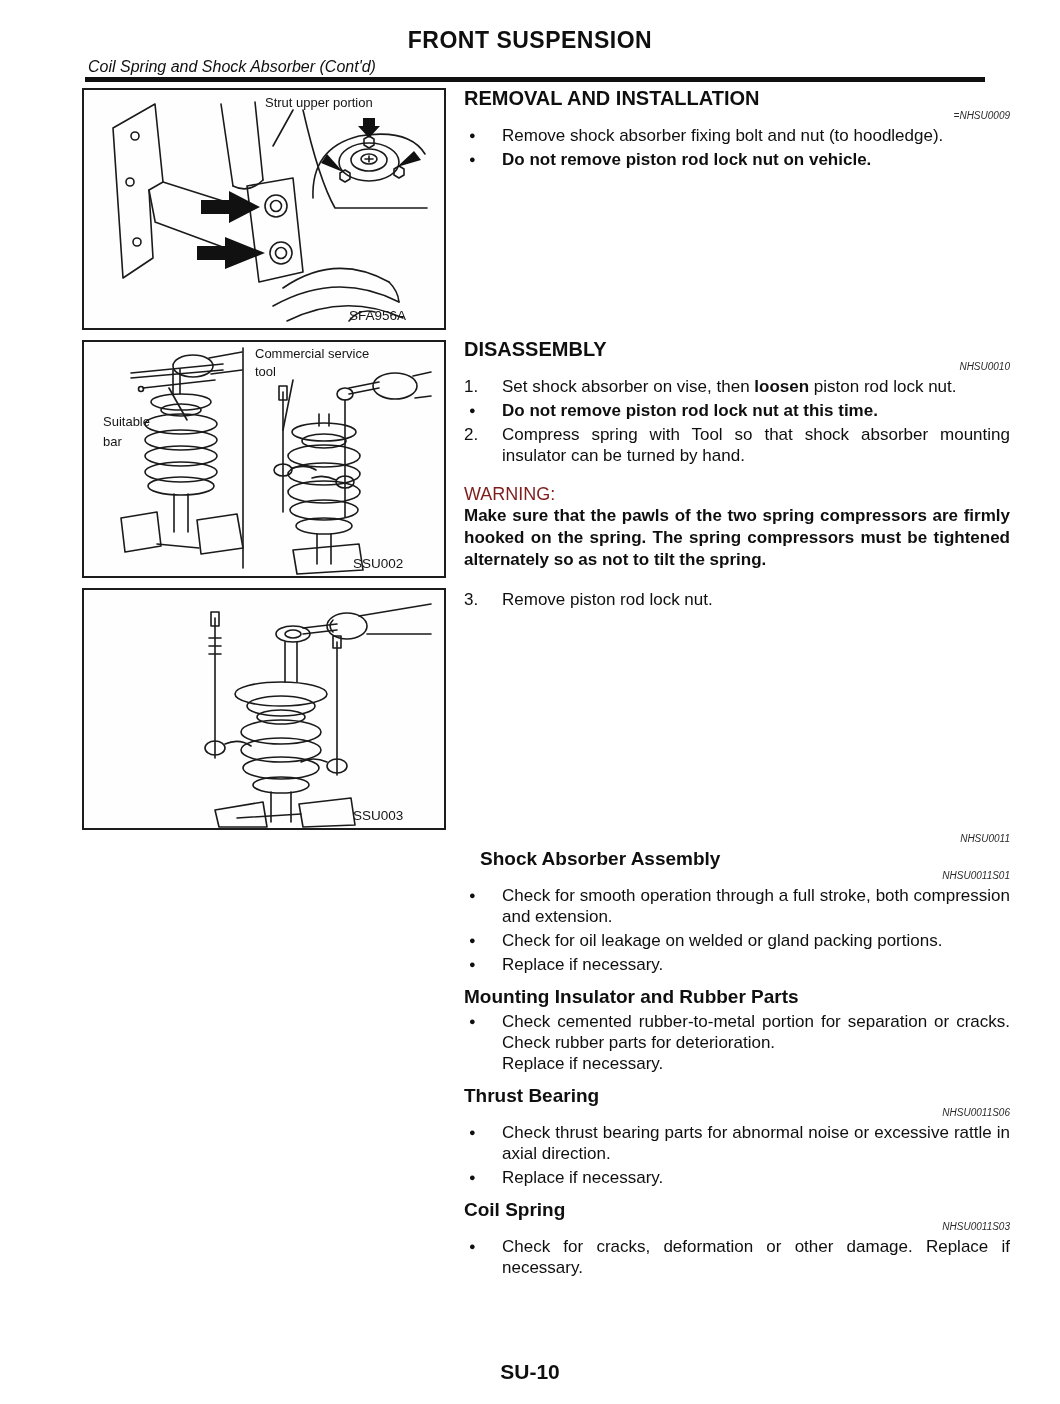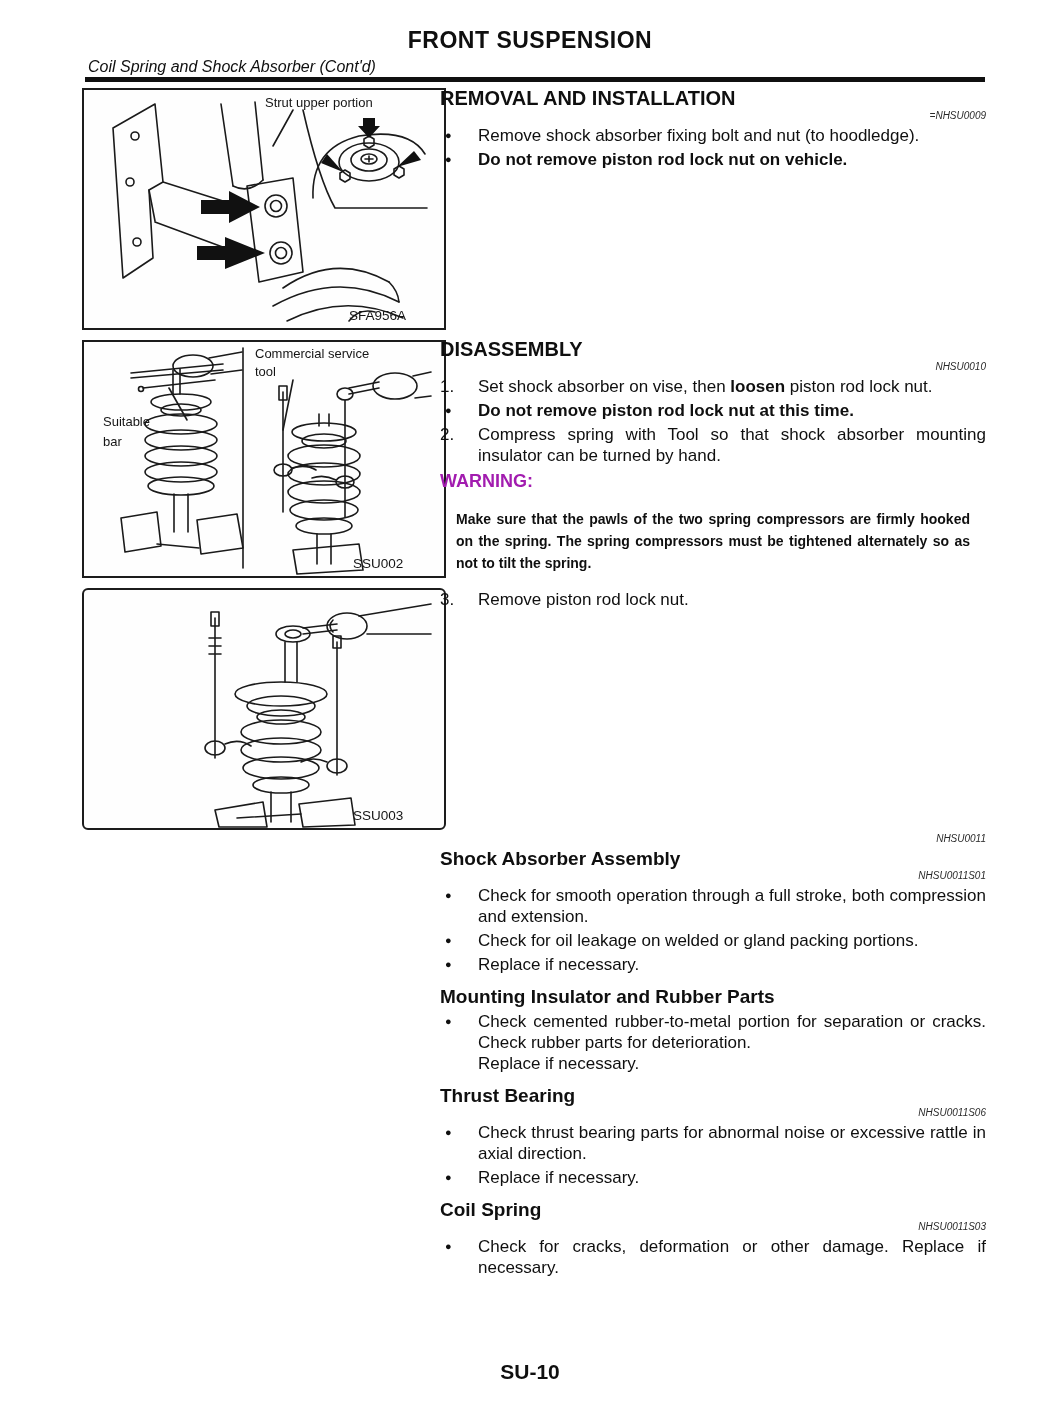--- a/index.html
+++ b/index.html
@@ -7,45 +7,45 @@
   .page{position:absolute;inset:0;background:#fff;}
 
   .page-title{position:absolute;top:27px;left:0;width:100%;text-align:center;
     font-size:23px;font-weight:bold;letter-spacing:.5px;}
   .page-subtitle{position:absolute;top:58px;left:88px;font-size:16px;font-style:italic;}
   .rule{position:absolute;top:77px;left:85px;width:900px;height:5px;background:#101010;}
 
   .fig{position:absolute;left:82px;width:364px;margin:0;border:2px solid #1c1c1c;background:#fefefe;box-sizing:border-box;}
   .fig1{top:88px;height:242px;}
   .fig2{top:340px;height:238px;}
-  .fig3{top:588px;height:242px;border-radius:6px;}
+  .fig3{top:588px;height:242px;}
   .fig svg{display:block;width:100%;height:100%;}
   .figtext{font-family:"Liberation Sans",sans-serif;font-size:13px;fill:#151515;}
   .figcode{font-family:"Liberation Sans",sans-serif;font-size:13.5px;fill:#151515;}
 
-  .col{position:absolute;left:440px;width:546px;}
+  .col{position:absolute;left:464px;width:546px;}
   .sec-removal{top:86px;}
   .sec-disassembly{top:337px;}
   .sec-step3{top:586px;}
   .sec-inspection{top:833px;}
 
   .h2{font-size:20px;font-weight:bold;margin:0;line-height:24px;}
   .h3{font-size:19px;font-weight:bold;margin:10px 0 0;line-height:23px;}
-  .h3.first{margin-top:2px;}
+  .h3.first{margin-top:2px;margin-left:16px;}
   .refcode{font-size:10px;font-style:italic;text-align:right;color:#2a2a2a;height:12px;line-height:12px;}
 
   .li{display:flex;margin-top:3px;}
   .li .marker{flex:0 0 38px;font-size:17px;line-height:21px;}
   .li .marker.bullet{font-size:11px;line-height:21px;padding-left:5px;box-sizing:border-box;}
   .li .txt{margin:0;flex:1;font-size:17px;line-height:21px;text-align:justify;}
   .li.bold .txt{font-weight:bold;}
   .cont{margin:0;font-size:17px;line-height:21px;}
 
-  .warn-label{color:#a21caf;font-weight:bold;font-size:18px;margin-top:4px;line-height:22px;}
-  .warn-text{margin:16px;font-weight:bold;font-size:14px;line-height:22px;text-align:justify;}
+  .warn-label{color:#7f1d1d;font-weight:normal;font-size:18px;margin-top:17px;line-height:22px;}
+  .warn-text{margin:0;font-weight:bold;font-size:17px;line-height:22px;text-align:justify;}
 
   .page-num{position:absolute;top:1360px;left:0;width:100%;text-align:center;
     font-size:21px;font-weight:bold;}
 
   .ln{stroke:#1a1a1a;fill:none;stroke-width:1.6;stroke-linecap:round;stroke-linejoin:round;}
   .fillb{fill:#111;stroke:none;}
 </style>
 </head>
 <body>
 

